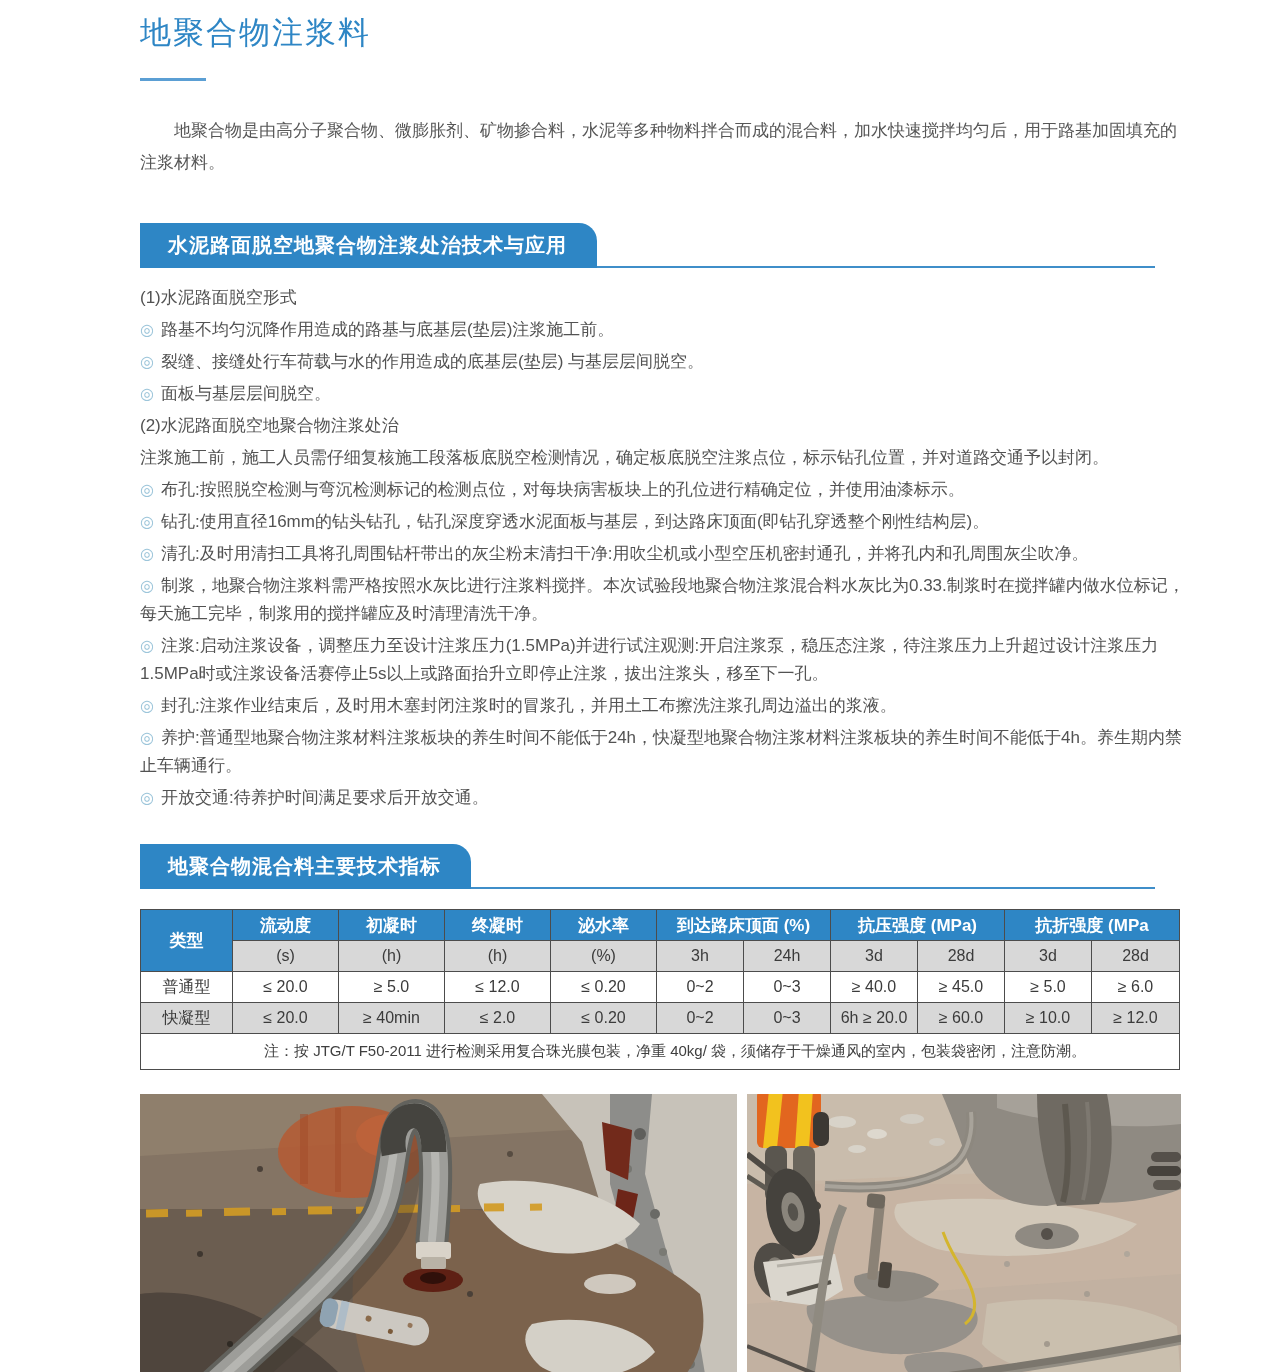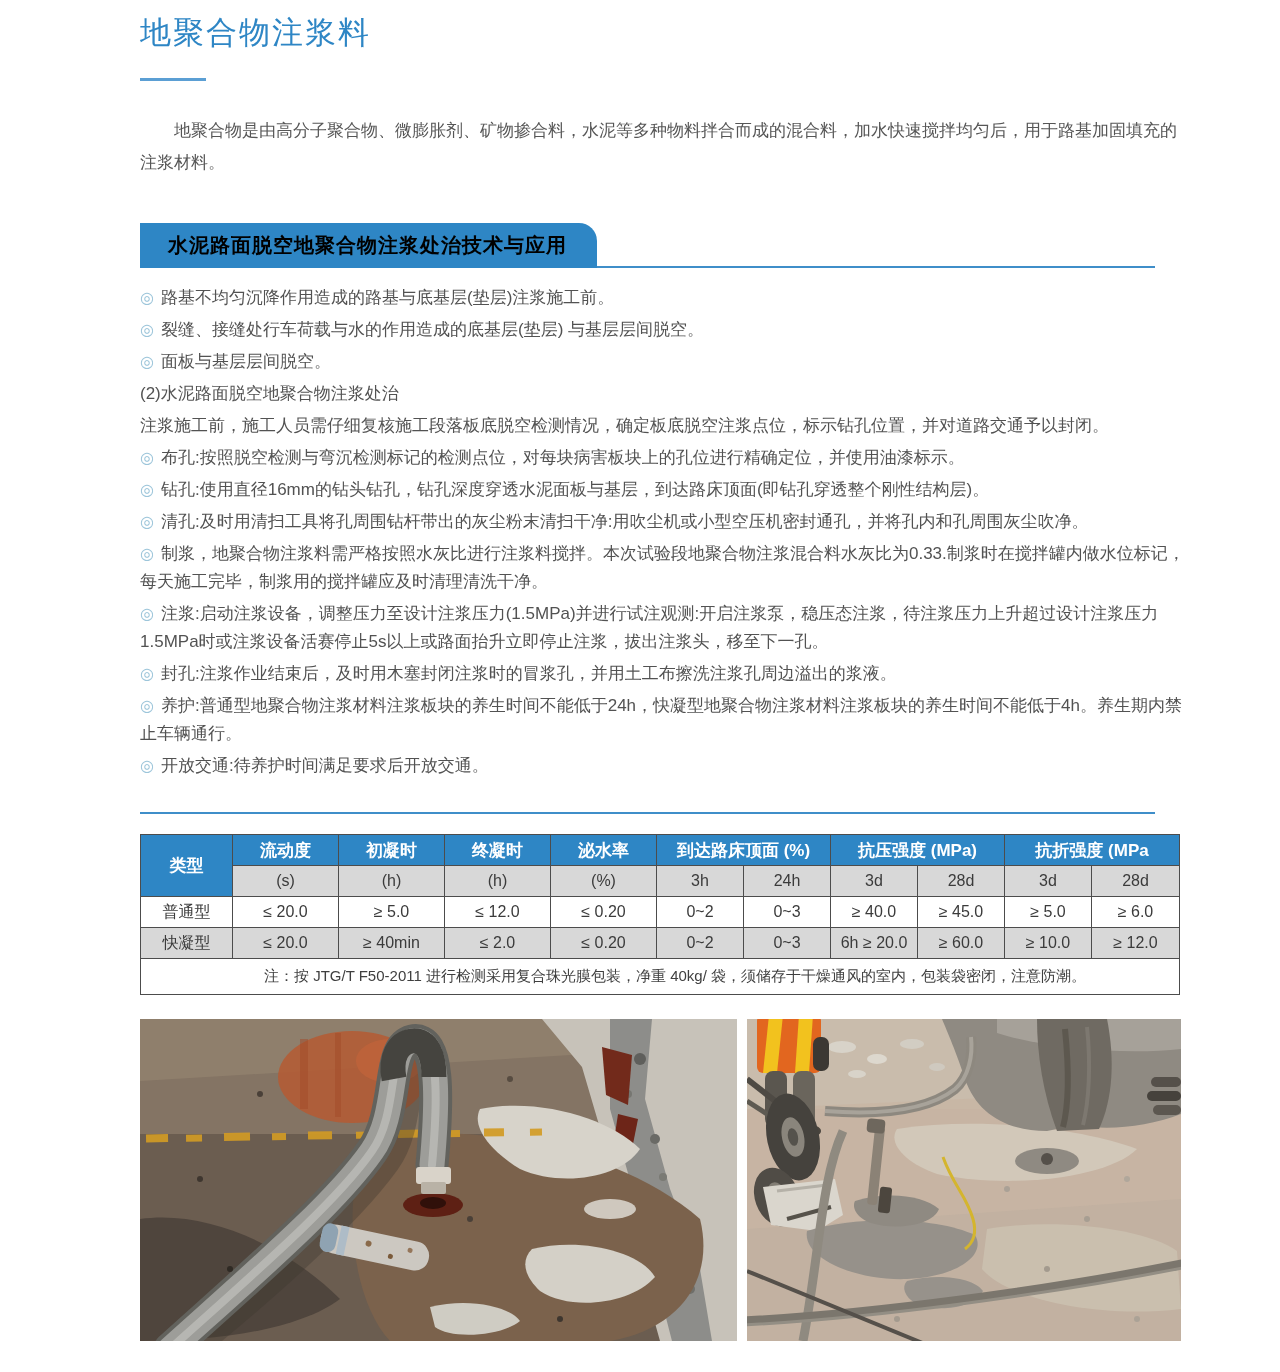--- a/index.html
+++ b/index.html
@@ -17,21 +17,21 @@
   .title-underline{
     width:66px;height:3px;background:#5b9fd4;margin-top:24px;
   }
   .intro{
     margin-top:34px;font-size:17px;line-height:32px;color:#565656;
     text-indent:2em;width:1040px;
   }
 
   .banner-row{display:flex;align-items:flex-end;width:1015px;margin-top:44px;}
   .banner{
-    background:#2e86c5;color:#000000;font-weight:bold;font-size:20px;
+    background:#2e86c5;color:#ffffff;font-weight:bold;font-size:20px;
     padding:9px 30px 9px 28px;border-radius:0 18px 0 0;letter-spacing:1px;
     white-space:nowrap;
   }
   .banner-line{flex:1;height:2px;background:#3f8ec9;}
 
   .body-text{margin-top:14px;width:1045px;}
   .body-text p{margin:0;padding:2px 0;font-size:17px;line-height:28px;color:#525252;}
   .dot{color:#9cc5da;margin-right:7px;font-size:16px;}
 
   .spec-table{
@@ -62,36 +62,38 @@
   <div class="title-underline"></div>
 
   <p class="intro">地聚合物是由高分子聚合物、微膨胀剂、矿物掺合料，水泥等多种物料拌合而成的混合料，加水快速搅拌均匀后，用于路基加固填充的注浆材料。</p>
 
   <div class="banner-row">
     <div class="banner">水泥路面脱空地聚合物注浆处治技术与应用</div>
     <div class="banner-line"></div>
   </div>
 
   <div class="body-text">
+    <p><span>(1)水泥路面脱空形式</span></p>
     <p><span class="dot">◎</span><span>路基不均匀沉降作用造成的路基与底基层(垫层)注浆施工前。</span></p>
     <p><span class="dot">◎</span><span>裂缝、接缝处行车荷载与水的作用造成的底基层(垫层) 与基层层间脱空。</span></p>
     <p><span class="dot">◎</span><span>面板与基层层间脱空。</span></p>
     <p><span>(2)水泥路面脱空地聚合物注浆处治</span></p>
     <p><span>注浆施工前，施工人员需仔细复核施工段落板底脱空检测情况，确定板底脱空注浆点位，标示钻孔位置，并对道路交通予以封闭。</span></p>
     <p><span class="dot">◎</span><span>布孔:按照脱空检测与弯沉检测标记的检测点位，对每块病害板块上的孔位进行精确定位，并使用油漆标示。</span></p>
     <p><span class="dot">◎</span><span>钻孔:使用直径16mm的钻头钻孔，钻孔深度穿透水泥面板与基层，到达路床顶面(即钻孔穿透整个刚性结构层)。</span></p>
     <p><span class="dot">◎</span><span>清孔:及时用清扫工具将孔周围钻杆带出的灰尘粉末清扫干净:用吹尘机或小型空压机密封通孔，并将孔内和孔周围灰尘吹净。</span></p>
     <p><span class="dot">◎</span><span>制浆，地聚合物注浆料需严格按照水灰比进行注浆料搅拌。本次试验段地聚合物注浆混合料水灰比为0.33.制浆时在搅拌罐内做水位标记，每天施工完毕，制浆用的搅拌罐应及时清理清洗干净。</span></p>
     <p><span class="dot">◎</span><span>注浆:启动注浆设备，调整压力至设计注浆压力(1.5MPa)并进行试注观测:开启注浆泵，稳压态注浆，待注浆压力上升超过设计注浆压力1.5MPa时或注浆设备活赛停止5s以上或路面抬升立即停止注浆，拔出注浆头，移至下一孔。</span></p>
     <p><span class="dot">◎</span><span>封孔:注浆作业结束后，及时用木塞封闭注浆时的冒浆孔，并用土工布擦洗注浆孔周边溢出的浆液。</span></p>
     <p><span class="dot">◎</span><span>养护:普通型地聚合物注浆材料注浆板块的养生时间不能低于24h，快凝型地聚合物注浆材料注浆板块的养生时间不能低于4h。养生期内禁止车辆通行。</span></p>
     <p><span class="dot">◎</span><span>开放交通:待养护时间满足要求后开放交通。</span></p>
   </div>
 
   <div class="banner-row" style="margin-top:30px;">
+    <div class="banner">地聚合物混合料主要技术指标</div>
     <div class="banner-line"></div>
   </div>
 
   <table class="spec-table">
     <colgroup>
       <col style="width:92px">
         <col style="width:106px">
         <col style="width:106px">
         <col style="width:106px">
         <col style="width:106px">

